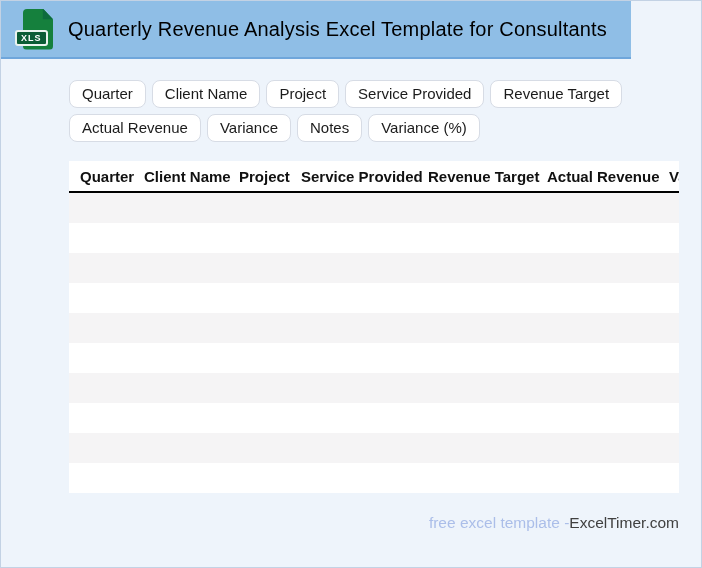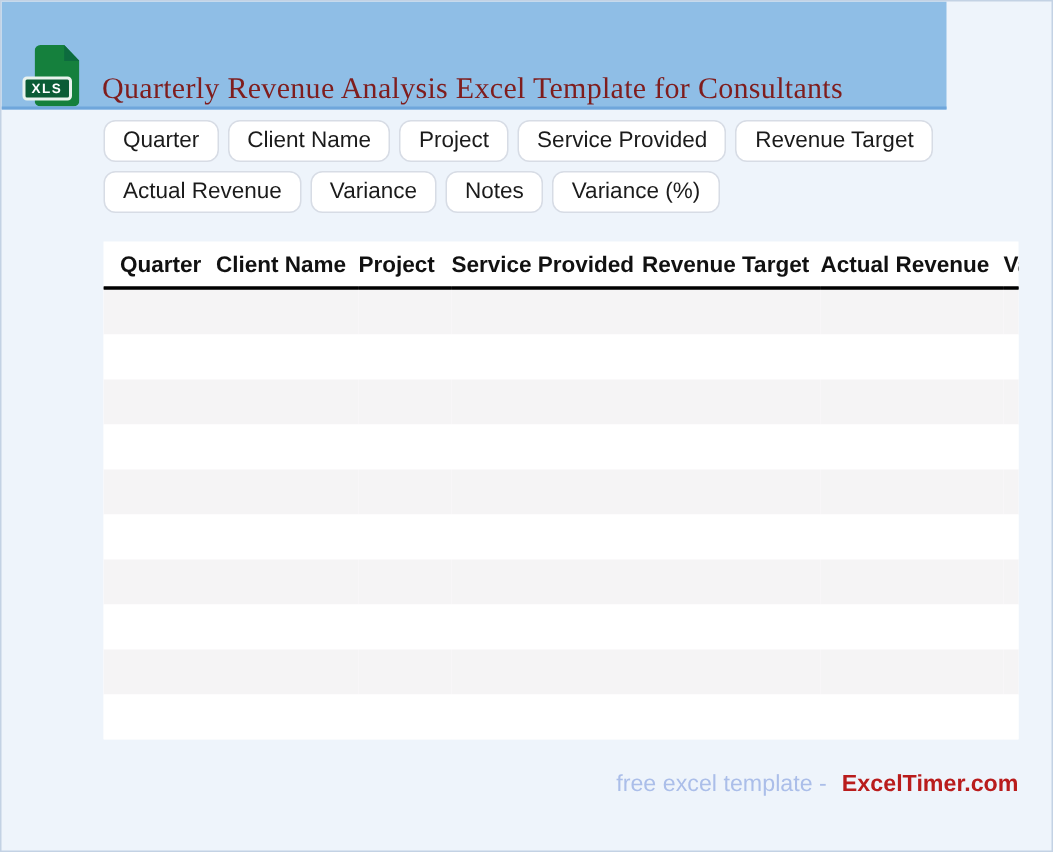--- a/index.html
+++ b/index.html
@@ -13,26 +13,26 @@
     height: 568px;
     box-sizing: border-box;
     background: #EEF4FB;
     border: 1px solid #C3D2E4;
     overflow: hidden;
   }
   
   .header-bar {
     position: absolute;
     left: 0; top: 0;
-    width: 630px; height: 72px;
+    width: 630px; height: 58px;
     background: #8FBEE6;
     border-bottom: 2px solid #6FA6DB;
     box-sizing: border-box;
     display: flex;
-    align-items: flex-end;
+    align-items: center;
     padding-left: 20px;
   }
   .xls-icon {
     position: relative;
     width: 32px; height: 41px;
     flex: 0 0 auto;
     margin-right: 15px;
   }
   .xls-icon .file-body {
     position: absolute;
@@ -56,26 +56,25 @@
     border: 2px solid #EAF3EE;
     border-radius: 3px;
     color: #FFFFFF;
     font-size: 9px;
     font-weight: bold;
     letter-spacing: 1px;
     padding: 1px 4px;
     line-height: 10px;
   }
   .header-title {
-    color: #7f1d1d;
+    color: #000000;
     font-size: 20px;
     font-weight: 400;
     letter-spacing: 0.2px;
     white-space: nowrap;
-    font-family: Liberation Serif, serif;
   }
   
   .chips {
     position: absolute;
     left: 68px; top: 79px;
     width: 584px;
     display: flex;
     flex-wrap: wrap;
     gap: 6px 6px;
   }
@@ -130,23 +129,22 @@
   .col-variance { width: 100px; }
   
   .footer {
     position: absolute;
     right: 22px; top: 513px;
     font-size: 15.5px;
     color: #ABBEE9;
     white-space: nowrap;
   }
   .footer .brand {
-    font-weight: bold;
-    color: #b91c1c;
-    margin-left: 10px;
+    font-weight: normal;
+    color: #404040;
   }
 </style>
 </head>
 <body>
 
 <div class="page">
 
   <div class="header-bar">
     <div class="xls-icon">
       <div class="file-body"></div>

